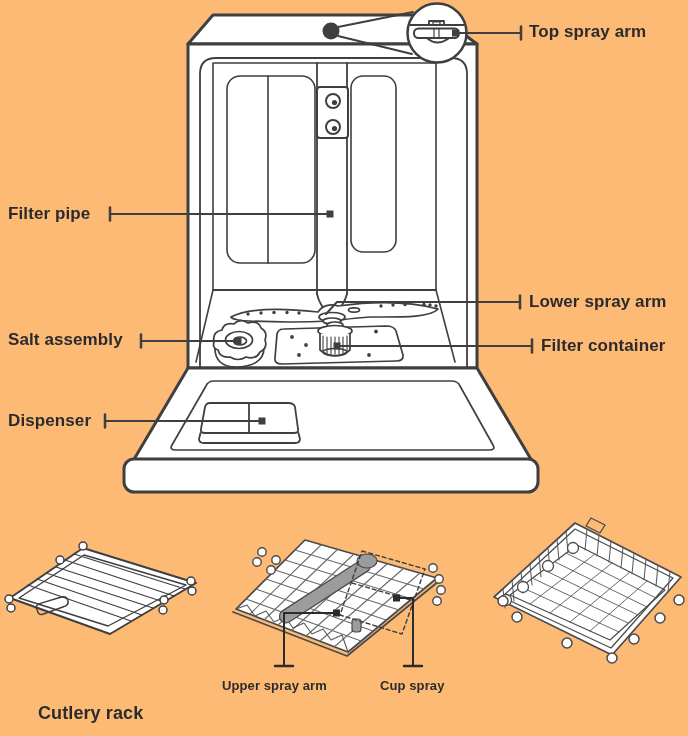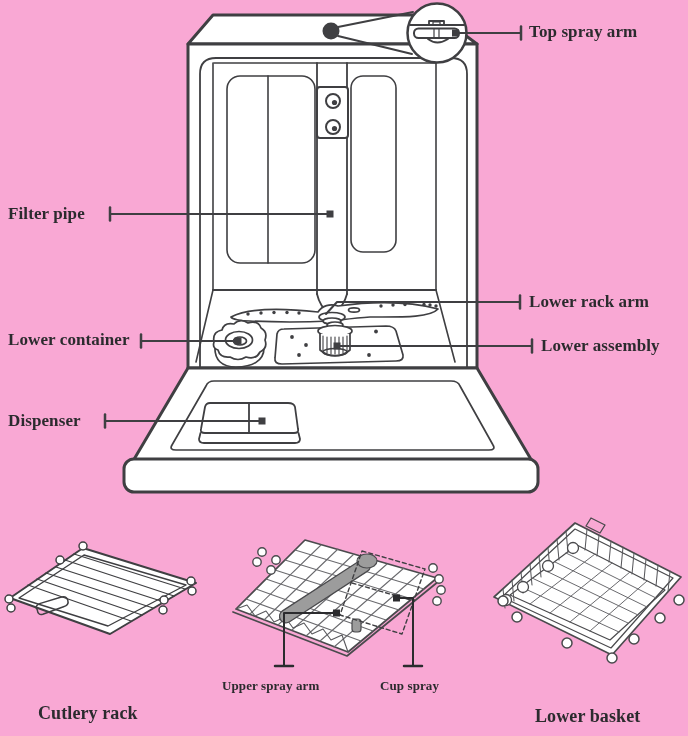--- a/index.html
+++ b/index.html
@@ -1,18 +1,18 @@
 <!DOCTYPE html>
 <html><head>
 <meta charset="utf-8">
 <style>
   html,body{margin:0;padding:0;background:#ffffff;}
   .stage{
-    position:relative;width:688px;height:736px;background:#f9a8d4;
-    font-family:Liberation Serif, serif;overflow:hidden;
+    position:relative;width:688px;height:736px;background:#fdba74;
+    font-family:Liberation Sans, sans-serif;overflow:hidden;
   }
   .stage svg{position:absolute;left:0;top:0;}
   .lbl{
     position:absolute;color:#2b2b2e;font-weight:bold;white-space:nowrap;
     font-size:17px;line-height:20px;letter-spacing:.1px;
   }
   .lbl.sub{font-size:13px;line-height:17px;}
   .lbl.caption{font-size:18px;line-height:21px;text-align:left;}
 </style>
 </head>
@@ -297,24 +297,23 @@
           <circle cx="612" cy="658" r="5"></circle>
       <circle cx="634" cy="639" r="5"></circle>
           <circle cx="660" cy="618" r="5"></circle>
       <circle cx="679" cy="600" r="5"></circle>
     </g>
   </g>
 </svg>
 
   <div class="lbl" style="left:529px;top:22px">Top spray arm</div>
   <div class="lbl" style="left:8px;top:204px">Filter pipe</div>
-  <div class="lbl" style="left:8px;top:330px">Lower container</div>
+  <div class="lbl" style="left:8px;top:330px">Salt assembly</div>
   <div class="lbl" style="left:8px;top:411px">Dispenser</div>
-  <div class="lbl" style="left:529px;top:292px">Lower rack arm</div>
-  <div class="lbl" style="left:541px;top:336px">Lower assembly</div>
+  <div class="lbl" style="left:529px;top:292px">Lower spray arm</div>
+  <div class="lbl" style="left:541px;top:336px">Filter container</div>
 
   <div class="lbl sub" style="left:222px;top:677px">Upper spray arm</div>
   <div class="lbl sub" style="left:380px;top:677px">Cup spray</div>
 
   <div class="lbl caption" style="left:38px;top:703px;width:115px">Cutlery rack</div>
-  <div class="lbl caption" style="left:535px;top:706px;width:125px">Lower basket</div>
 
 </div>
 
 </body></html>

